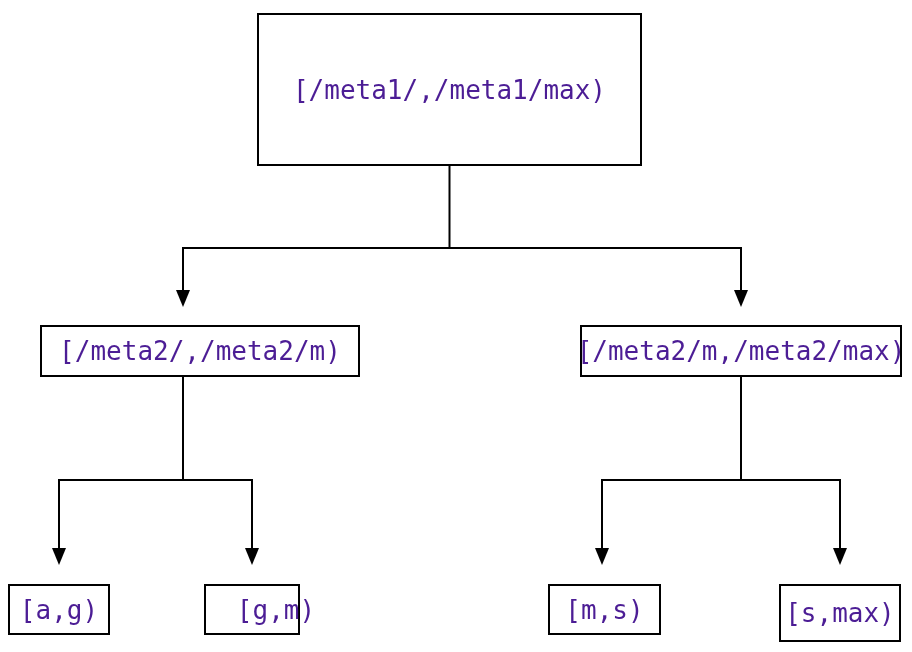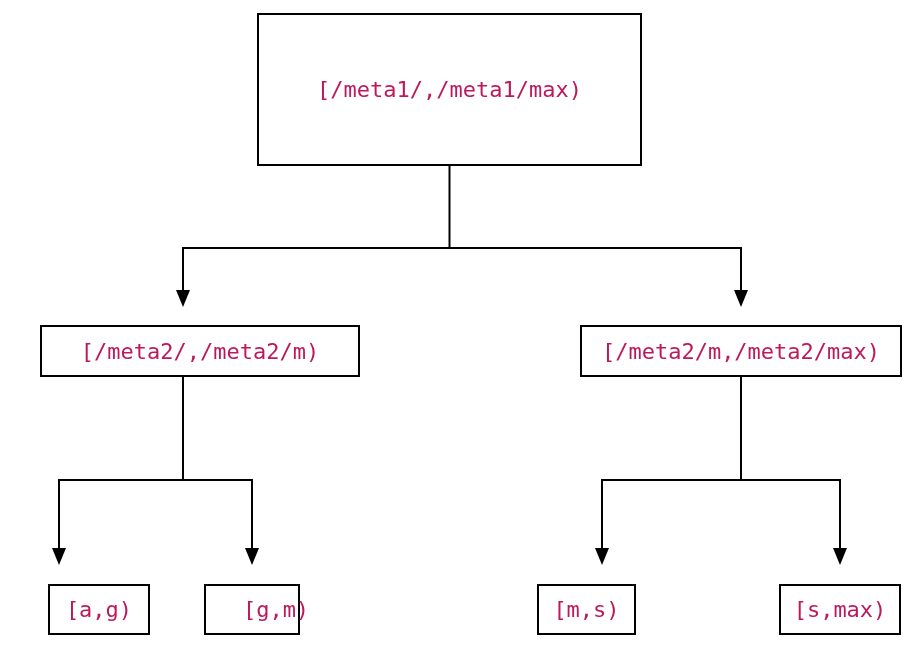--- a/index.html
+++ b/index.html
@@ -23,31 +23,31 @@
     height: 652px;
   }
   .node {
     position: absolute;
     box-sizing: border-box;
     background: #ffffff;
     border: 2px solid #000000;
     display: flex;
     align-items: center;
     justify-content: center;
-    color: #be185d;
-    font-size: 22px;
+    color: #4c1d95;
+    font-size: 26px;
     white-space: nowrap;
   }
   .node-root   { left: 257px; top: 13px;  width: 385px; height: 153px; }
   .node-l2a    { left: 40px;  top: 325px; width: 320px; height: 52px; }
   .node-l2b    { left: 580px; top: 325px; width: 322px; height: 52px; }
-  .node-leaf1  { left: 8px;   top: 584px; width: 102px; height: 51px; margin-left: 40px; }
+  .node-leaf1  { left: 8px;   top: 584px; width: 102px; height: 51px; }
   .node-leaf2  { left: 204px; top: 584px; width: 96px;  height: 51px; padding-left: 48px; }
-  .node-leaf3  { left: 537px; top: 584px; width: 99px;  height: 51px; align-items: center; }
-  .node-leaf4  { left: 779px; top: 584px; width: 122px; height: 51px; }
+  .node-leaf3  { left: 548px; top: 584px; width: 113px;  height: 51px; align-items: center; }
+  .node-leaf4  { left: 779px; top: 584px; width: 122px; height: 58px; }
 </style>
 </head>
 <body>
 
 <div class="canvas">
 
   <svg class="edges" viewBox="0 0 912 652" xmlns="http://www.w3.org/2000/svg">
 
     <path d="M 449.5 166 L 449.5 248" stroke="#000000" stroke-width="2" fill="none"></path>
     <path d="M 183 248 L 741 248" stroke="#000000" stroke-width="2" fill="none"></path>

